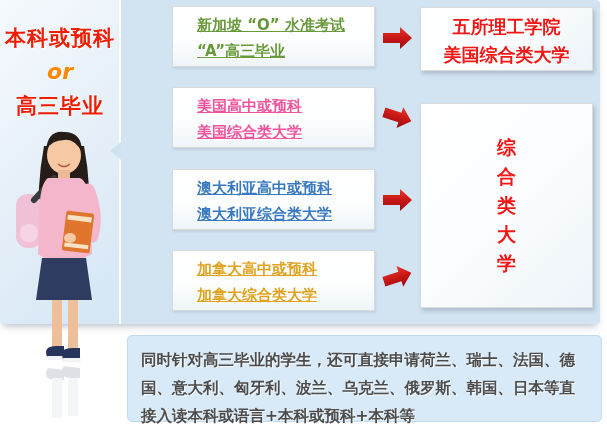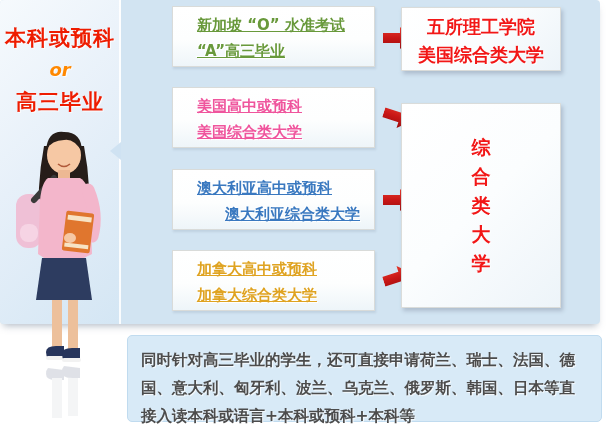--- a/index.html
+++ b/index.html
@@ -20,40 +20,40 @@
     border-radius:4px 0 0 4px;
   }
   .divider-notch {
     position:absolute; left:110px; top:142px; width:0; height:0;
     border-top:9px solid transparent; border-bottom:9px solid transparent;
     border-right:11px solid #cfe2f2;
   }
   
   .title-block { position:absolute; left:2px; top:24px; width:116px; text-align:center; }
   .title-line { font-size:21px; font-weight:bold; letter-spacing:1px; text-shadow:1px 1px 1px rgba(255,255,255,0.9); }
-  .title-or   { font-size:18px; font-weight:bold; font-style:italic; margin:7px 0 8px 0; text-shadow:1px 1px 1px rgba(255,255,255,0.9);text-align:center; }
+  .title-or   { font-size:22px; font-weight:bold; font-style:italic; margin:7px 0 8px 0; text-shadow:1px 1px 1px rgba(255,255,255,0.9);text-align:center; }
   
   .pathway-box {
     position:absolute; left:172px; width:203px; height:61px; box-sizing:border-box;
     background:linear-gradient(to bottom,#ffffff 0%,#fdfefe 55%,#eef5f9 100%);
     border:1px solid #d9dbd9; box-shadow:1px 2px 2px rgba(140,155,170,0.25);
     padding:5px 4px 0 24px; font-size:15px; font-weight:bold; line-height:26px;
     white-space:nowrap;
   }
   .pathway-box .box-line { text-shadow:1px 1px 1px #ffffff, -1px -1px 1px #ffffff;text-decoration:underline; }
   .pb-1 { top:6px; } .pb-2 { top:87px; } .pb-3 { top:169px; } .pb-4 { top:250px; }
   
   .flow-arrow { position:absolute; left:383px; width:30px; height:24px; }
   .ar-1 { top:26px; }
   .ar-2 { top:105px; transform:rotate(18deg); }
   .ar-3 { top:188px; }
   .ar-4 { top:265px; transform:rotate(-18deg); }
   
   .dest-box {
-    position:absolute; left:401px; width:160px; box-sizing:border-box;
+    position:absolute; left:420px; width:173px; box-sizing:border-box;
     background:linear-gradient(135deg,#ffffff 0%,#fbfdfe 50%,#edf4f9 100%);
     border:1px solid #dadcda; box-shadow:2px 3px 4px rgba(130,145,165,0.45);
   }
   .dest-1 { top:7px; height:64px; padding-top:5px; text-align:center;
             font-size:18px; font-weight:bold; line-height:28px; }
   .dest-1 .box-line { text-shadow:1px 1px 1px #ffffff; }
   .dest-2 { top:103px; height:205px; display:flex; flex-direction:column;
             justify-content:center; align-items:center;
             font-size:19px; font-weight:bold; line-height:29px; }
   .dest-2 .v-char { text-shadow:1px 1px 1px #ffffff; }
@@ -144,21 +144,21 @@
   <div class="pathway-box pb-1">
     <div class="box-line" style="color: rgb(104, 153, 59);">新加坡 “O” 水准考试</div>
     <div class="box-line" style="color: rgb(104, 153, 59);">“A”高三毕业</div>
   </div>
   <div class="pathway-box pb-2">
     <div class="box-line" style="color: rgb(239, 85, 157);">美国高中或预科</div>
     <div class="box-line" style="color: rgb(239, 85, 157);">美国综合类大学</div>
   </div>
   <div class="pathway-box pb-3">
     <div class="box-line" style="color: rgb(58, 121, 192);">澳大利亚高中或预科</div>
-    <div class="box-line" style="color: rgb(58, 121, 192); margin-left: 28px;">澳大利亚综合类大学</div>
+    <div class="box-line" style="color: rgb(58, 121, 192);">澳大利亚综合类大学</div>
   </div>
   <div class="pathway-box pb-4">
     <div class="box-line" style="color: rgb(223, 163, 33);">加拿大高中或预科</div>
     <div class="box-line" style="color: rgb(223, 163, 33);">加拿大综合类大学</div>
   </div>
 
   <svg class="flow-arrow ar-1" viewBox="0 0 30 24">
     <polygon points="0,7 17,7 17,1 29,12 17,23 17,17 0,17" fill="url(#arrowGrad)"></polygon>
   </svg>
   <svg class="flow-arrow ar-2" viewBox="0 0 30 24">

